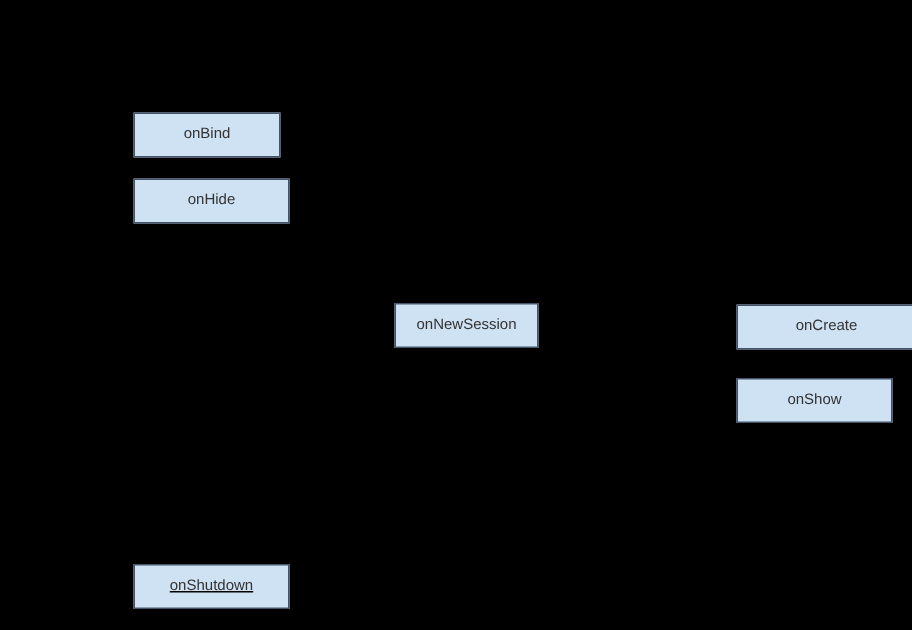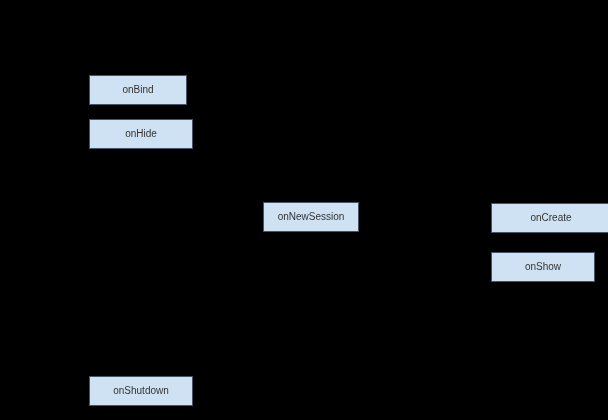--- a/index.html
+++ b/index.html
@@ -50,18 +50,18 @@
 
   <div class="node" style="left: 491px; top: 203px; width: 120px; height: 30px;">
     <span class="node-label">onCreate</span>
   </div>
 
   <div class="node" style="left: 491px; top: 252px; width: 104px; height: 30px;">
     <span class="node-label">onShow</span>
   </div>
 
 
-  <div class="node" style="left: 89px; top: 376px; width: 104px; height: 30px;">
+  <div class="node" style="left: 89px; top: 376px; width: 104px; height: 30px; text-decoration: underline;">
     <span class="node-label">onShutdown</span>
   </div>
 
 
 </div>
 
 </body></html>

